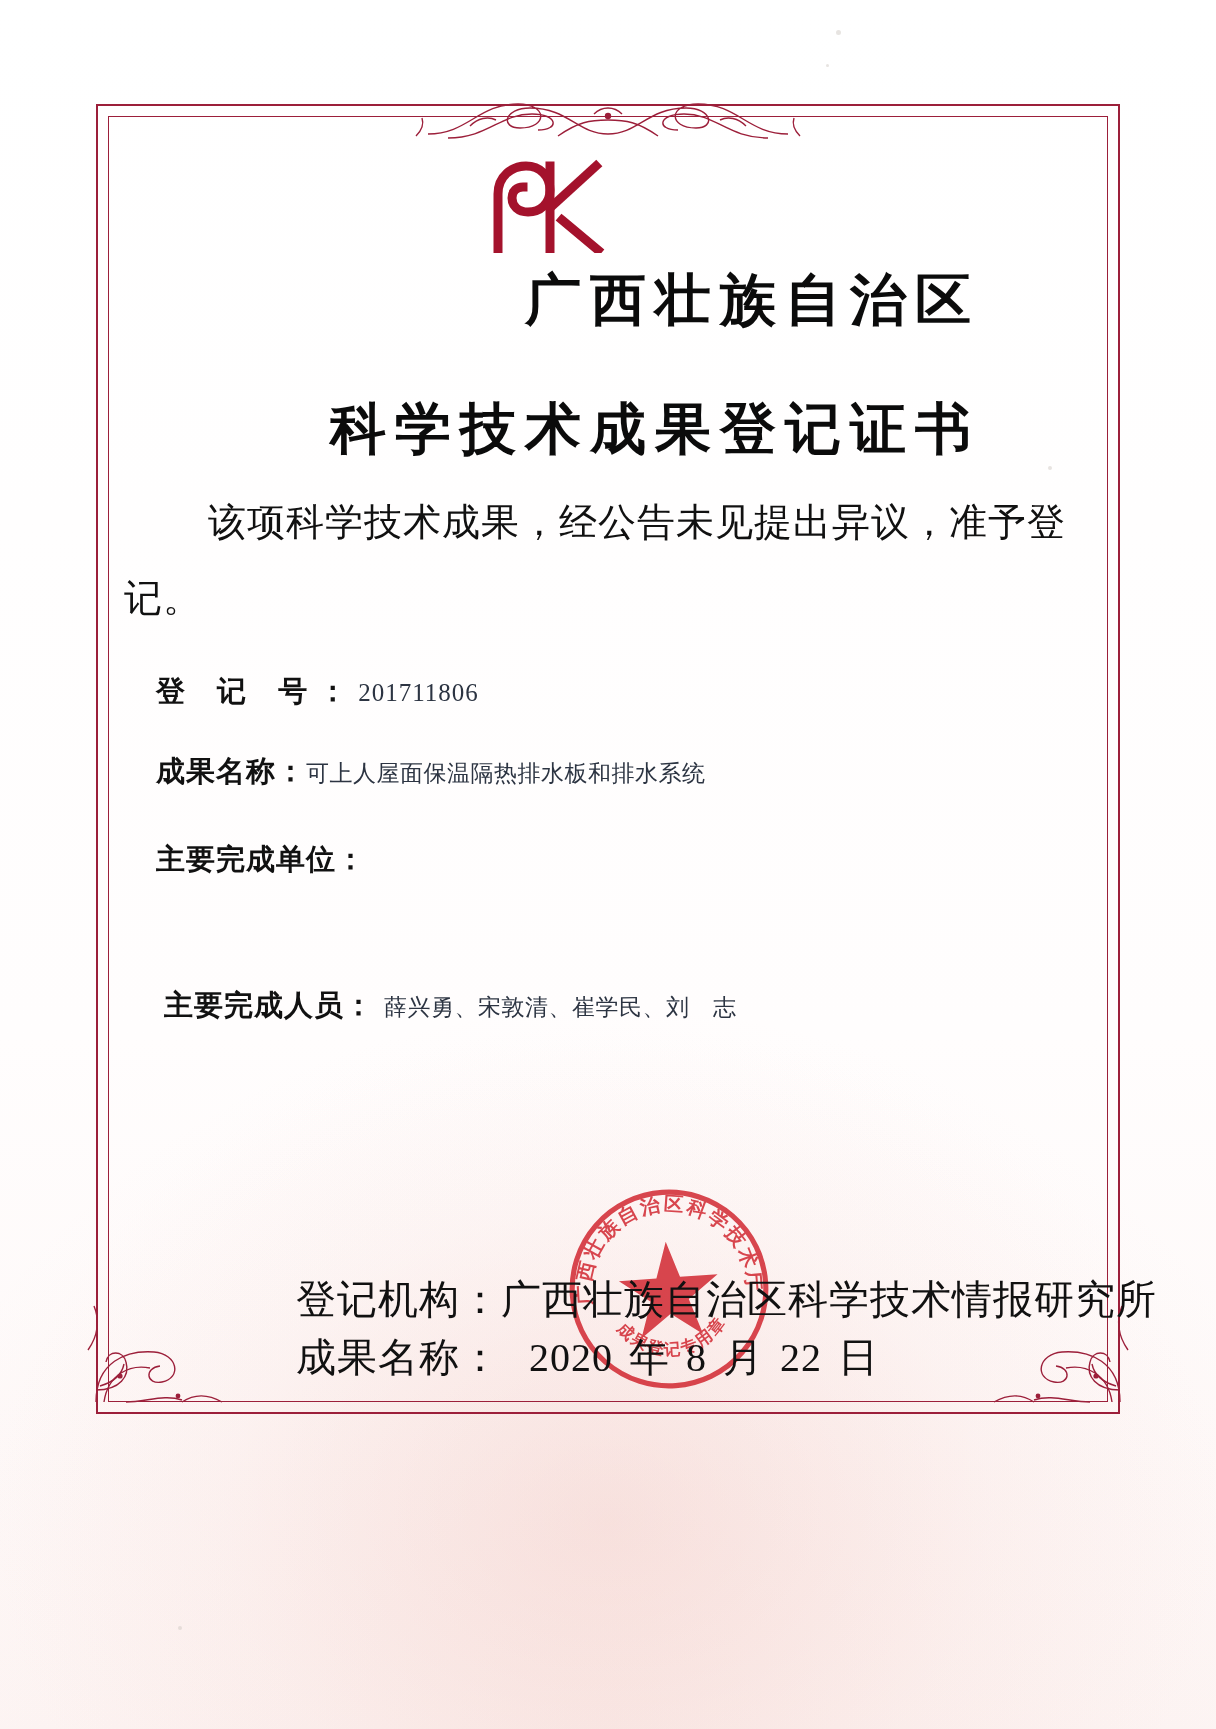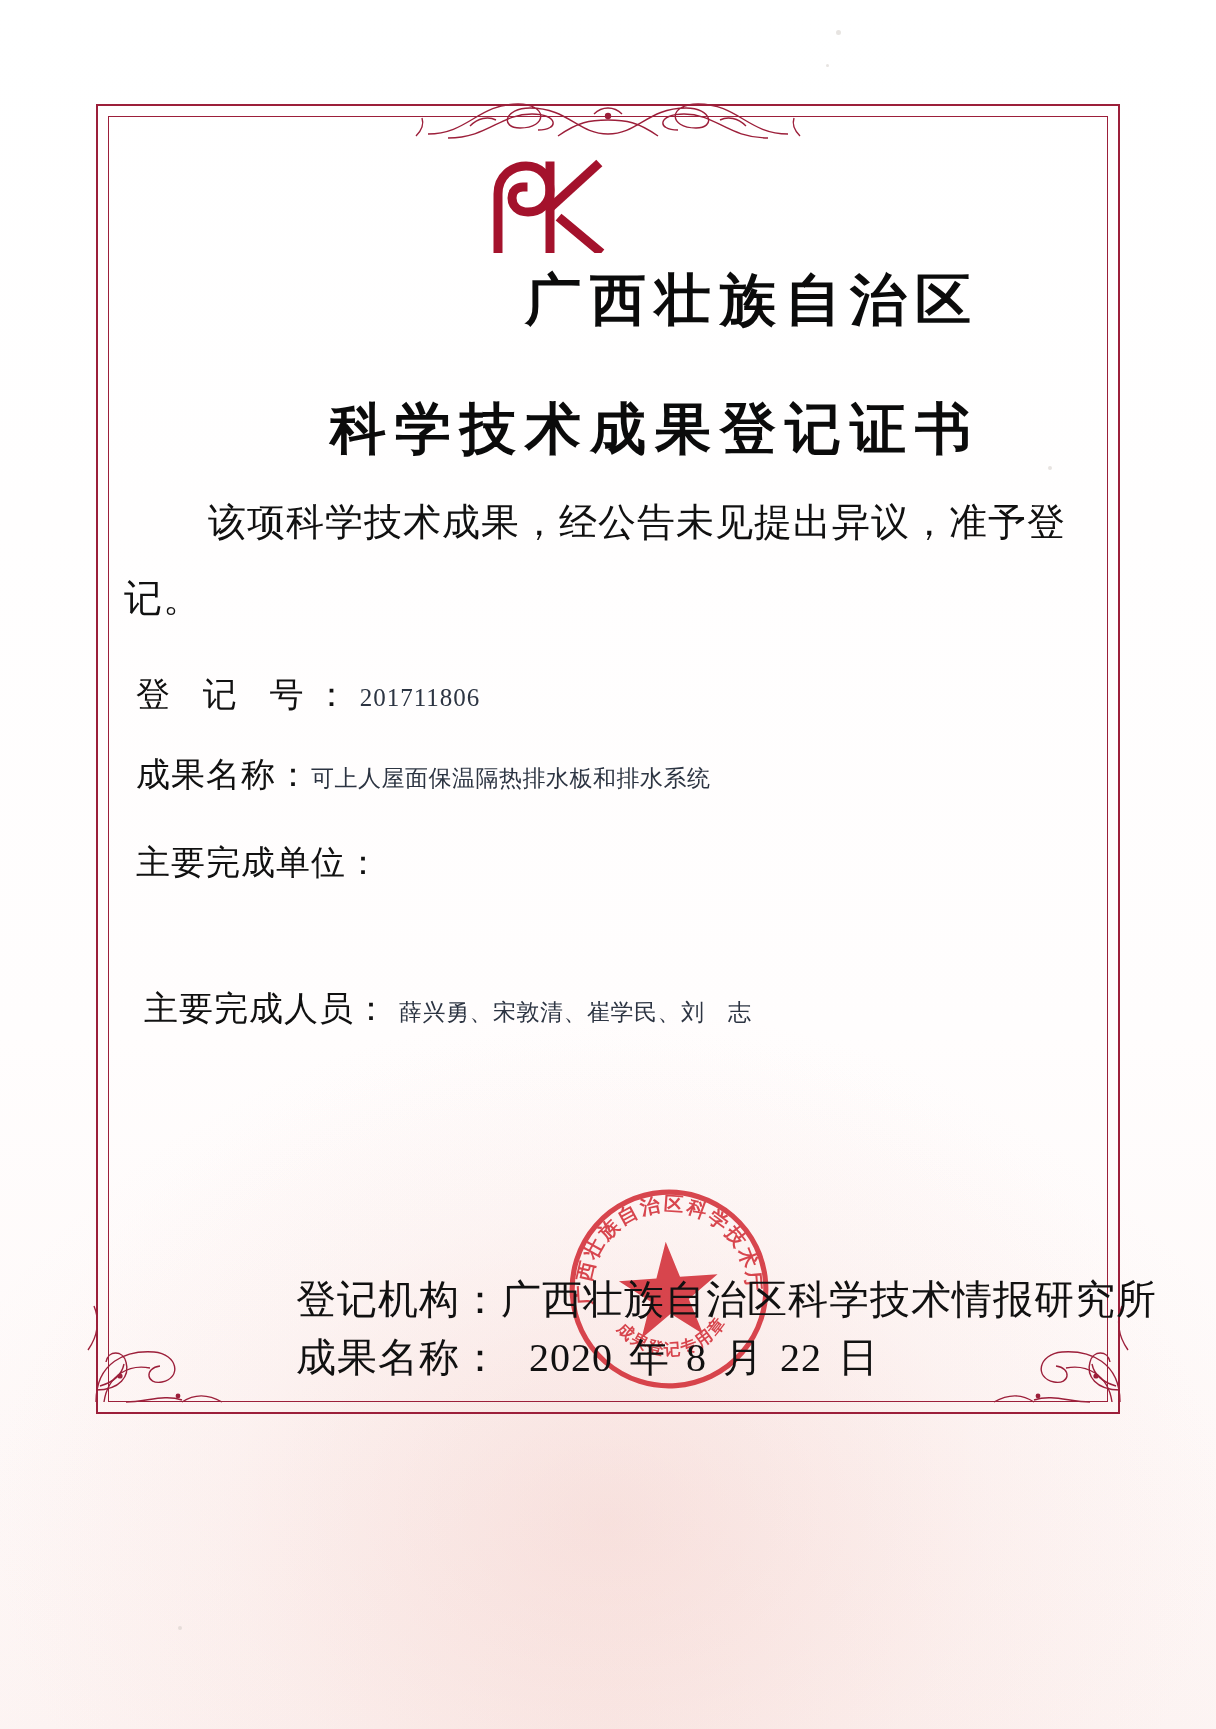--- a/index.html
+++ b/index.html
@@ -107,24 +107,25 @@
 
   
   .field {
     position: absolute;
     display: flex;
     align-items: baseline;
     white-space: nowrap;
   }
   .field .lab {
     font-family: "DejaVu Serif", "Liberation Serif", serif;
-    font-weight: normal;
-    font-size: 34px;
+    font-weight: bold;
+    font-size: 29px;
     color: #111;
     letter-spacing: 1px;
+    margin-left: 20px;
   }
   .field .val {
     font-family: Liberation Sans, sans-serif;
     font-size: 23px;
     color: #2c3442;
     letter-spacing: .5px;
   }
   .field .val.num {
     font-family: "Liberation Serif", serif;
     font-size: 25px;

